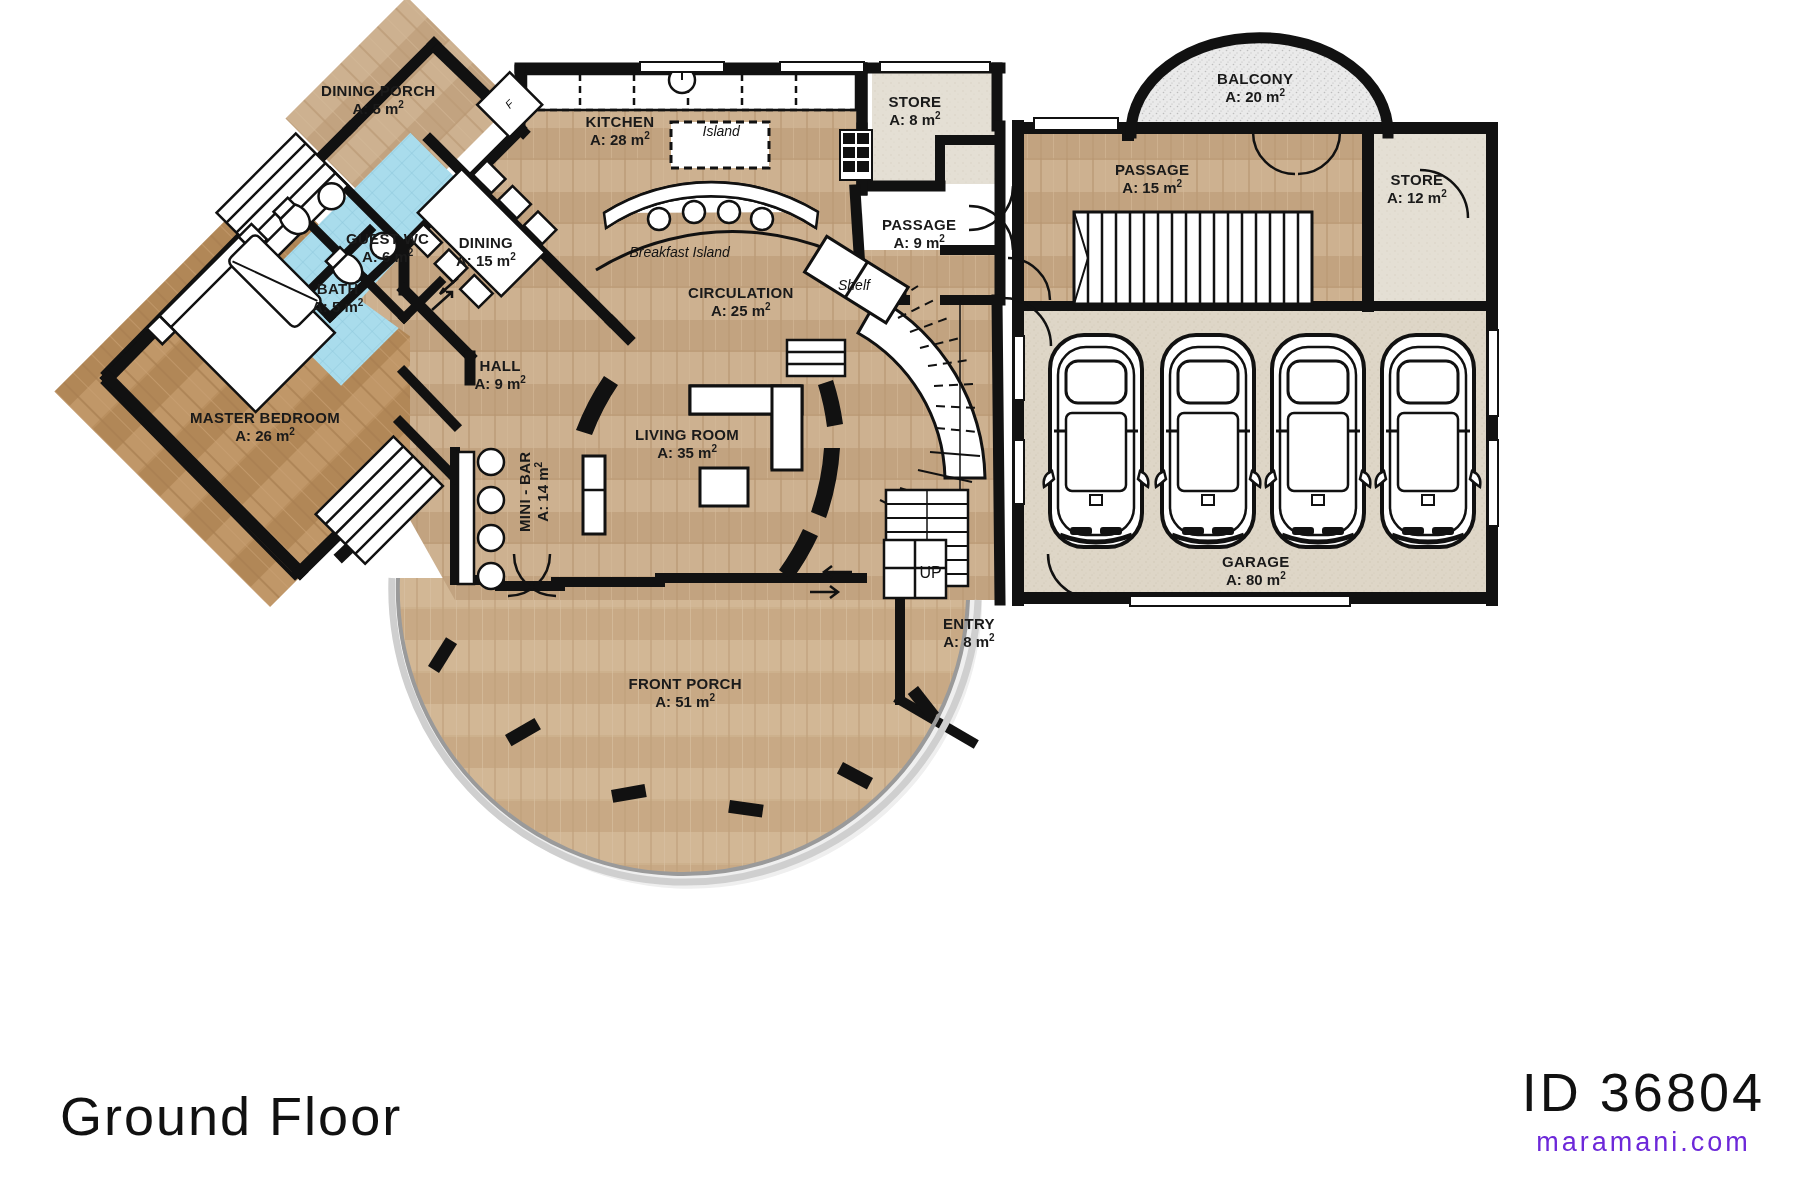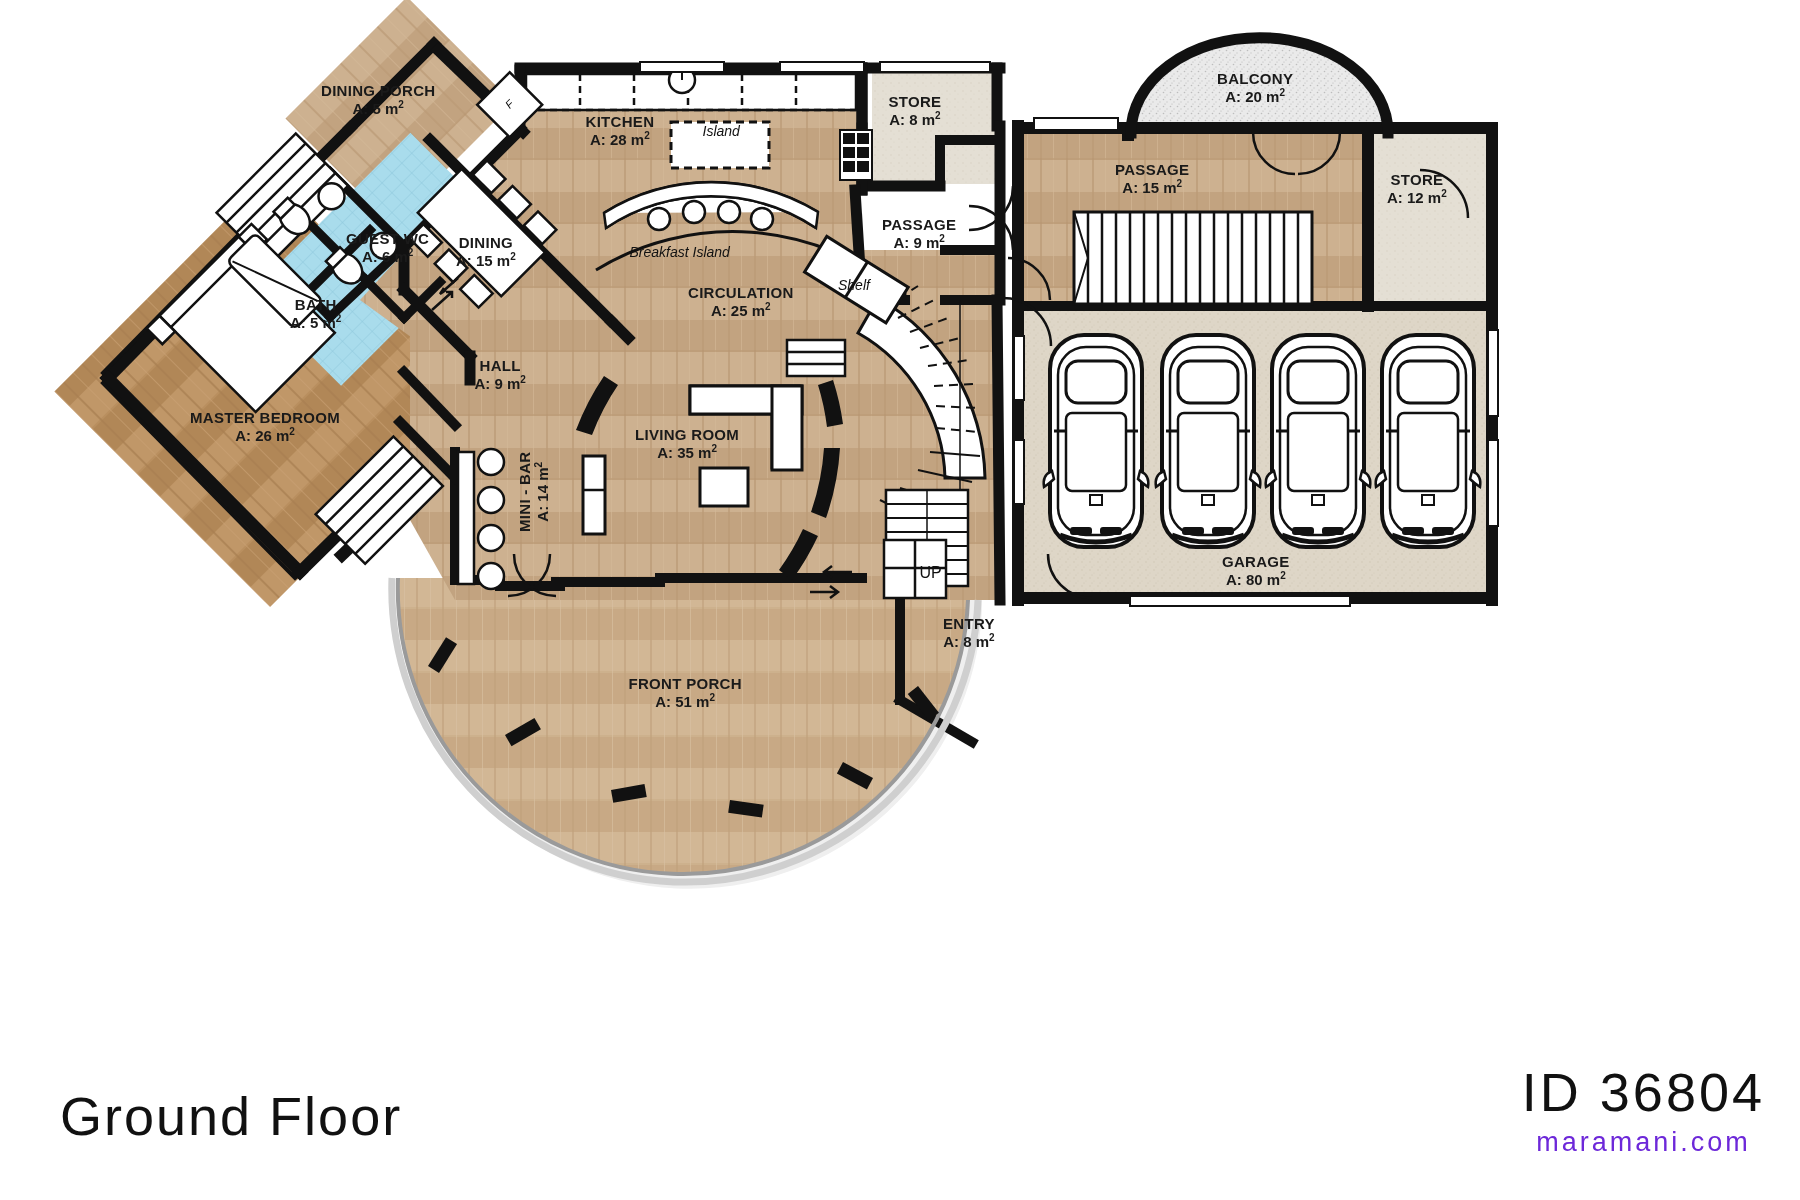--- a/index.html
+++ b/index.html
@@ -522,21 +522,21 @@
 </svg>
 
 <div class="label" style="left: 321px; top: 82px;">
   <span class="nm">DINING PORCH</span>
   <span class="ar"><span>A: 5 m</span><sup>2</sup></span>
 </div>
 <div class="label" style="left: 346px; top: 230px;">
   <span class="nm">GUEST WC</span>
   <span class="ar"><span>A: 6 m</span><sup>2</sup></span>
 </div>
-<div class="label" style="left: 290px; top: 280px; margin-top: 16px;">
+<div class="label" style="left: 312px; top: 280px;">
   <span class="nm">BATH</span>
   <span class="ar"><span>A: 5 m</span><sup>2</sup></span>
 </div>
 <div class="label" style="left: 190px; top: 409px;">
   <span class="nm">MASTER BEDROOM</span>
   <span class="ar"><span>A: 26 m</span><sup>2</sup></span>
 </div>
 <div class="label" style="left: 456px; top: 234px;">
   <span class="nm">DINING</span>
   <span class="ar"><span>A: 15 m</span><sup>2</sup></span>

